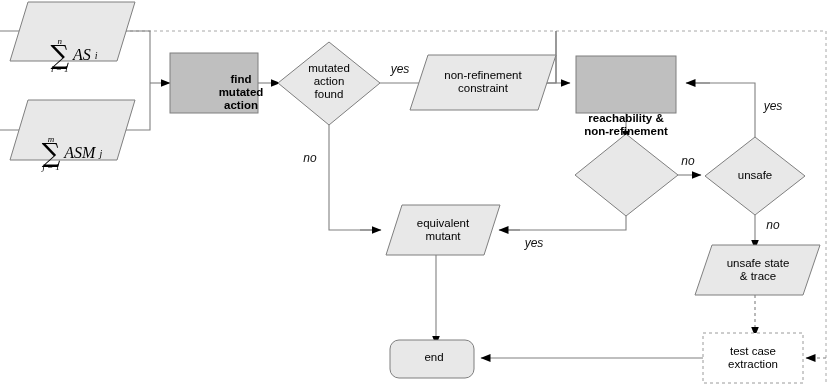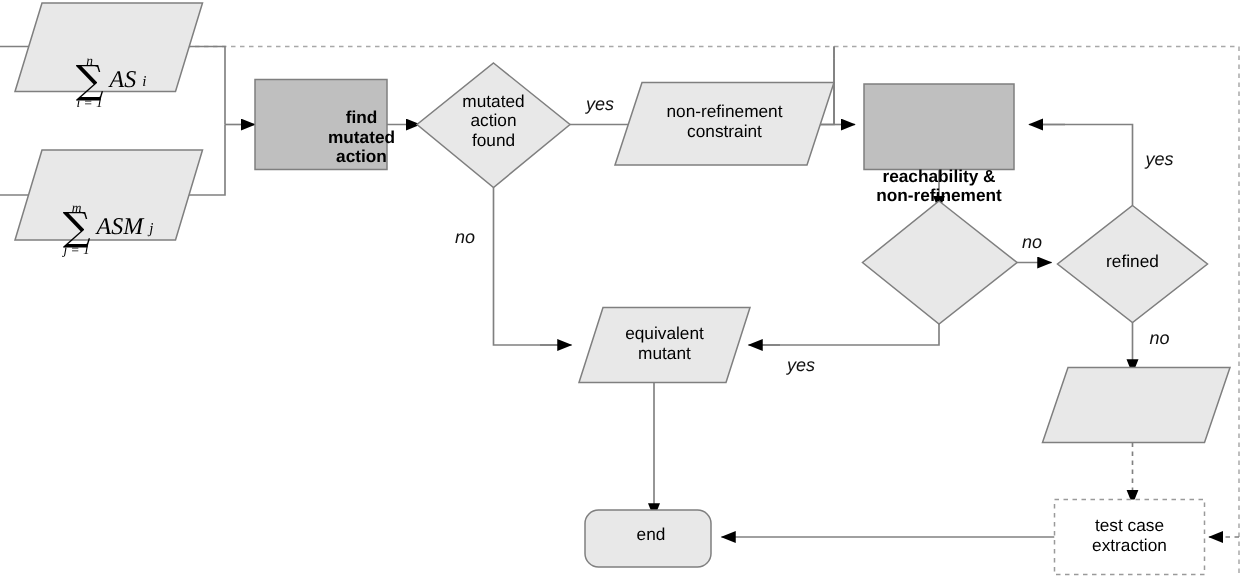--- a/index.html
+++ b/index.html
@@ -201,22 +201,24 @@
 action
 found</div>
 
   <div class="lbl node-label" style="left:420px; top:69px; width:126px;">non-refinement
 constraint</div>
 
   <div class="lbl node-label bold" style="left:574px; top:85px; width:104px;margin-top:27px;">reachability &amp;
 non-refinement</div>
 
 
-  <div class="lbl node-label" style="left:711px; top:169px; width:88px;">refined</div>
-
+  <div class="lbl node-label" style="left:711px; top:169px; width:88px;">unsafe</div>
+
+  <div class="lbl node-label" style="left:708px; top:257px; width:100px;">unsafe state
+&amp; trace</div>
 
   <div class="lbl node-label" style="left:394px; top:217px; width:98px;">equivalent
 mutant</div>
 
   <div class="lbl node-label" style="left:703px; top:345px; width:100px;">test case
 extraction</div>
 
   <div class="lbl node-label" style="left:390px; top:351px; width:88px;">end</div>
 
   <div class="lbl edge-label" style="left:382px; top:63px; width:36px;">yes</div>

